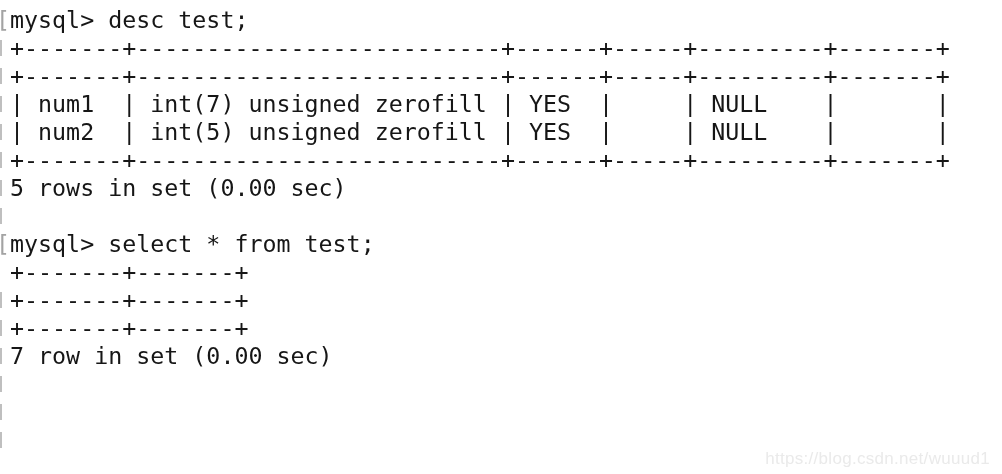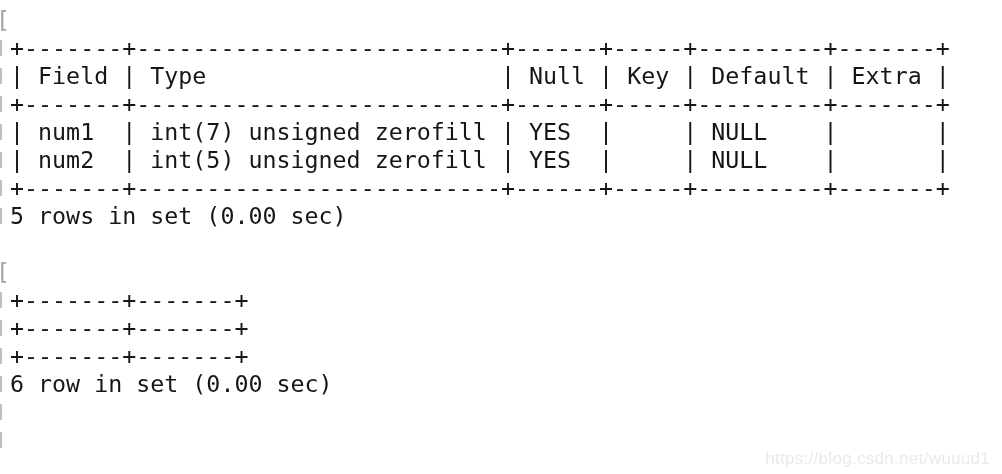--- a/index.html
+++ b/index.html
@@ -49,29 +49,28 @@
     color: #eaeaea;
   }
 </style>
 </head>
 <body>
 
 <div class="edge edge1"></div>
 <div class="edge edge2"></div>
 
 <div class="terminal">
-  <div class="line"><span class="prefix">[</span></div>
+  <div class="line"><span class="prefix">[</span><span>mysql&gt; desc test;</span></div>
   <div class="line"><span class="prefix"></span><span>+-------+--------------------------+------+-----+---------+-------+</span></div>
-  <div class="line"><span class="prefix"></span><span>| Field | Type                     | Null | Key | Default | Extra |</span></div>
   <div class="line"><span class="prefix"></span><span>+-------+--------------------------+------+-----+---------+-------+</span></div>
   <div class="line"><span class="prefix"></span><span>| num1  | int(7) unsigned zerofill | YES  |     | NULL    |       |</span></div>
   <div class="line"><span class="prefix"></span><span>| num2  | int(5) unsigned zerofill | YES  |     | NULL    |       |</span></div>
   <div class="line"><span class="prefix"></span><span>+-------+--------------------------+------+-----+---------+-------+</span></div>
   <div class="line"><span class="prefix"></span><span>5 rows in set (0.00 sec)</span></div>
   <div class="line"><span class="prefix"></span><span></span></div>
-  <div class="line"><span class="prefix">[</span></div>
+  <div class="line"><span class="prefix">[</span><span>mysql&gt; select * from test;</span></div>
   <div class="line"><span class="prefix"></span><span>+-------+-------+</span></div>
   <div class="line"><span class="prefix"></span><span>+-------+-------+</span></div>
   <div class="line"><span class="prefix"></span><span>+-------+-------+</span></div>
-  <div class="line"><span class="prefix"></span><span>6 row in set (0.00 sec)</span></div>
+  <div class="line"><span class="prefix"></span><span>7 row in set (0.00 sec)</span></div>
 </div>
 
 <div class="watermark">https://blog.csdn.net/wuuud1</div>
 
 </body></html>

